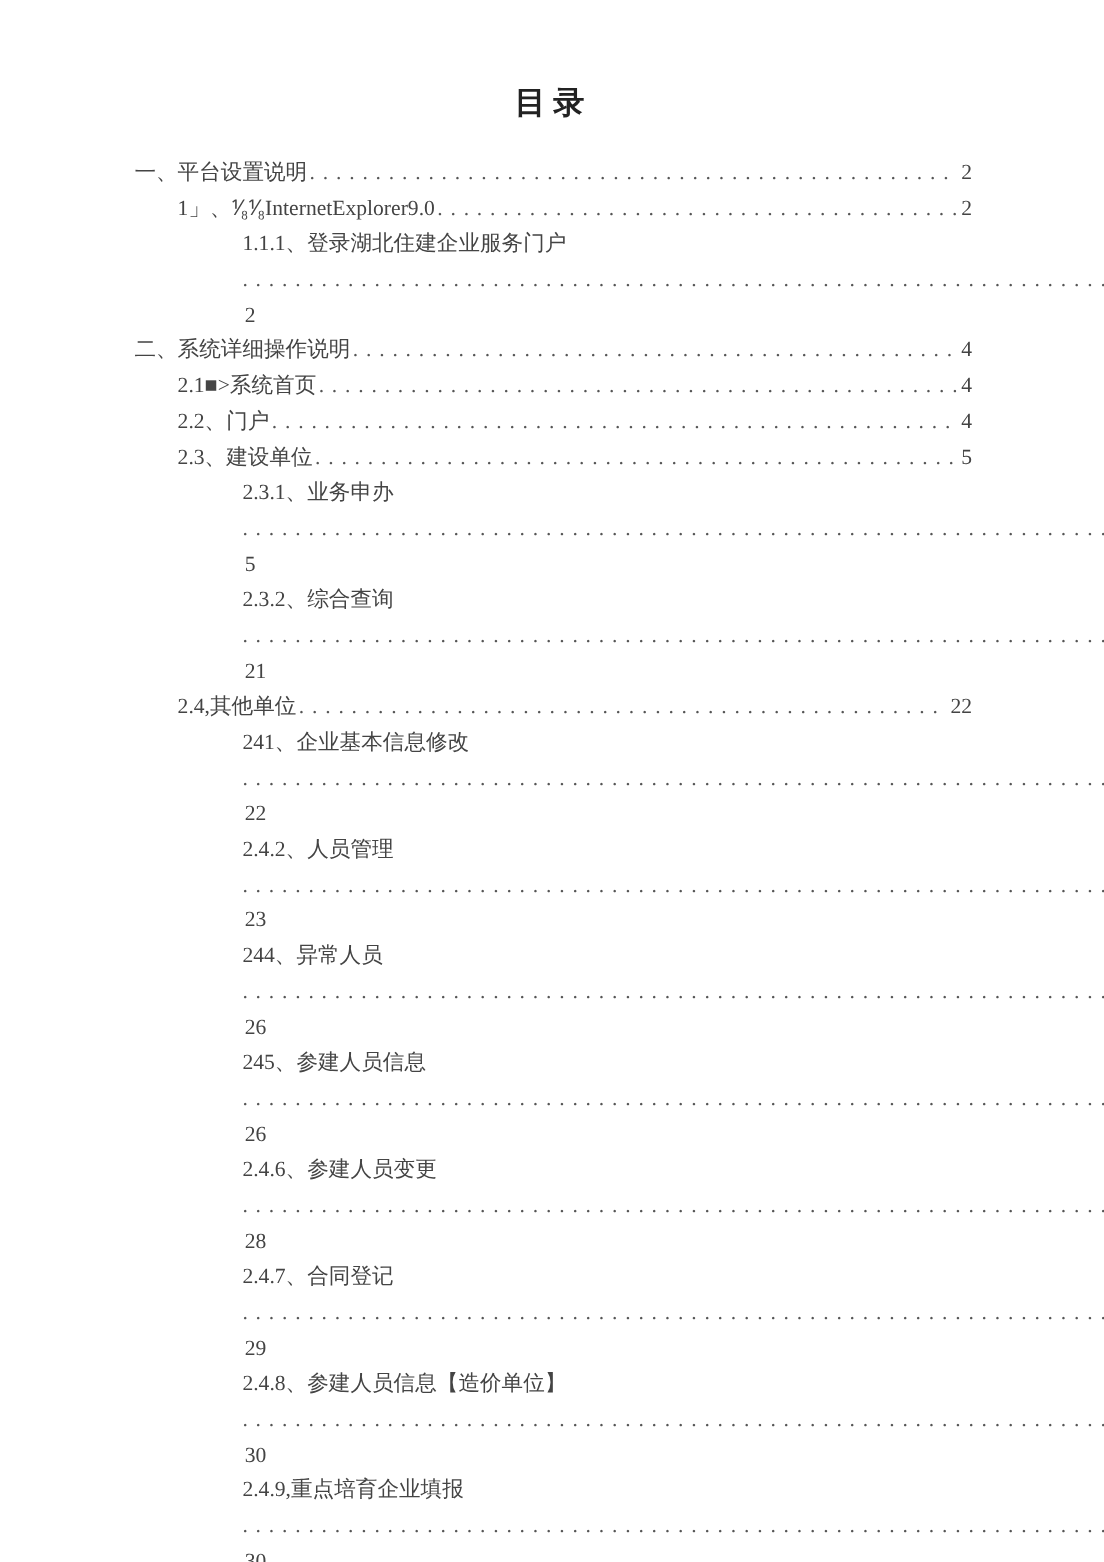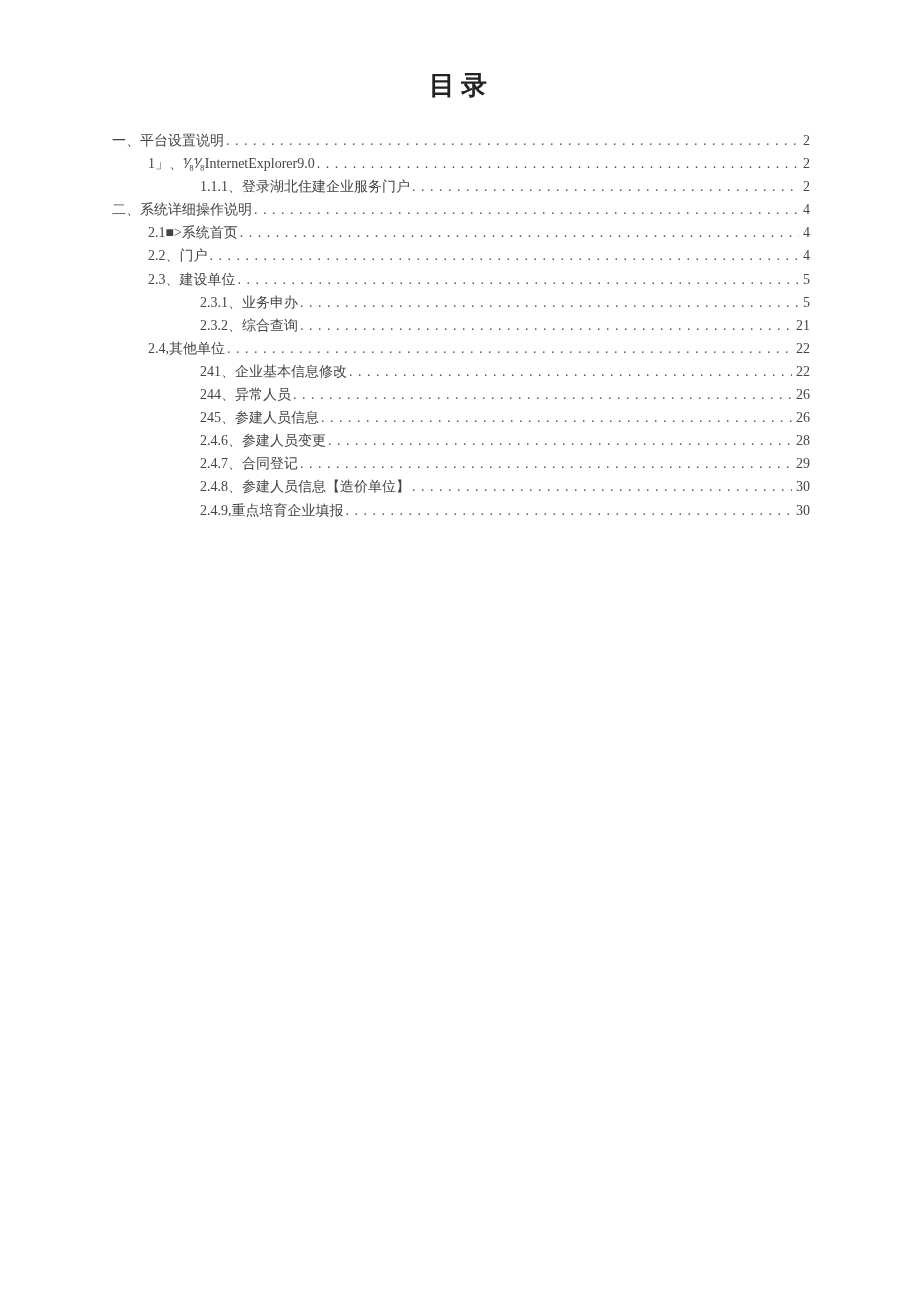--- a/index.html
+++ b/index.html
@@ -18,29 +18,29 @@
   .title {
     text-align: center;
     font-size: 26px;
     font-weight: bold;
     letter-spacing: 6px;
     margin-bottom: 26px;
     color: #222;
   }
   .toc-line {
     position: relative;
-    font-size: 14px;
+    font-size: 18px;
     line-height: 1.65;
     white-space: nowrap;
     display: flex;
     align-items: baseline;
   }
   .indent0 { padding-left: 0px; }
   .indent1 { padding-left: 36px; }
-  .indent2 { padding-left: 88px; }
+  .indent2 { padding-left: 88px; flex-direction: column; }
   .toc-label {
     flex: 0 0 auto;
     color: #444;
   }
   .dots {
     flex: 1 1 auto;
     overflow: hidden;
     margin: 0 2px;
     color: #555;
     letter-spacing: 1px;
@@ -110,20 +110,25 @@
         <span class="toc-label">2.4,其他单位</span>
         <span class="dots"></span>
         <span class="toc-page">22</span>
       </div>
       <div class="toc-line indent2">
         <span class="toc-label">241、企业基本信息修改</span>
         <span class="dots"></span>
         <span class="toc-page">22</span>
       </div>
       <div class="toc-line indent2">
+        <span class="toc-label">2.4.2、人员管理</span>
+        <span class="dots"></span>
+        <span class="toc-page">23</span>
+      </div>
+      <div class="toc-line indent2">
         <span class="toc-label">244、异常人员</span>
         <span class="dots"></span>
         <span class="toc-page">26</span>
       </div>
       <div class="toc-line indent2">
         <span class="toc-label">245、参建人员信息</span>
         <span class="dots"></span>
         <span class="toc-page">26</span>
       </div>
       <div class="toc-line indent2">

